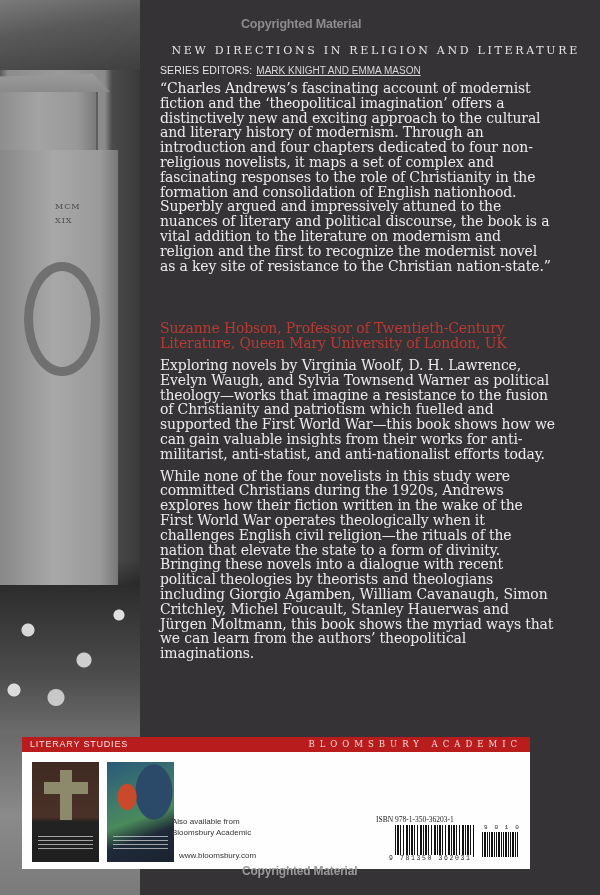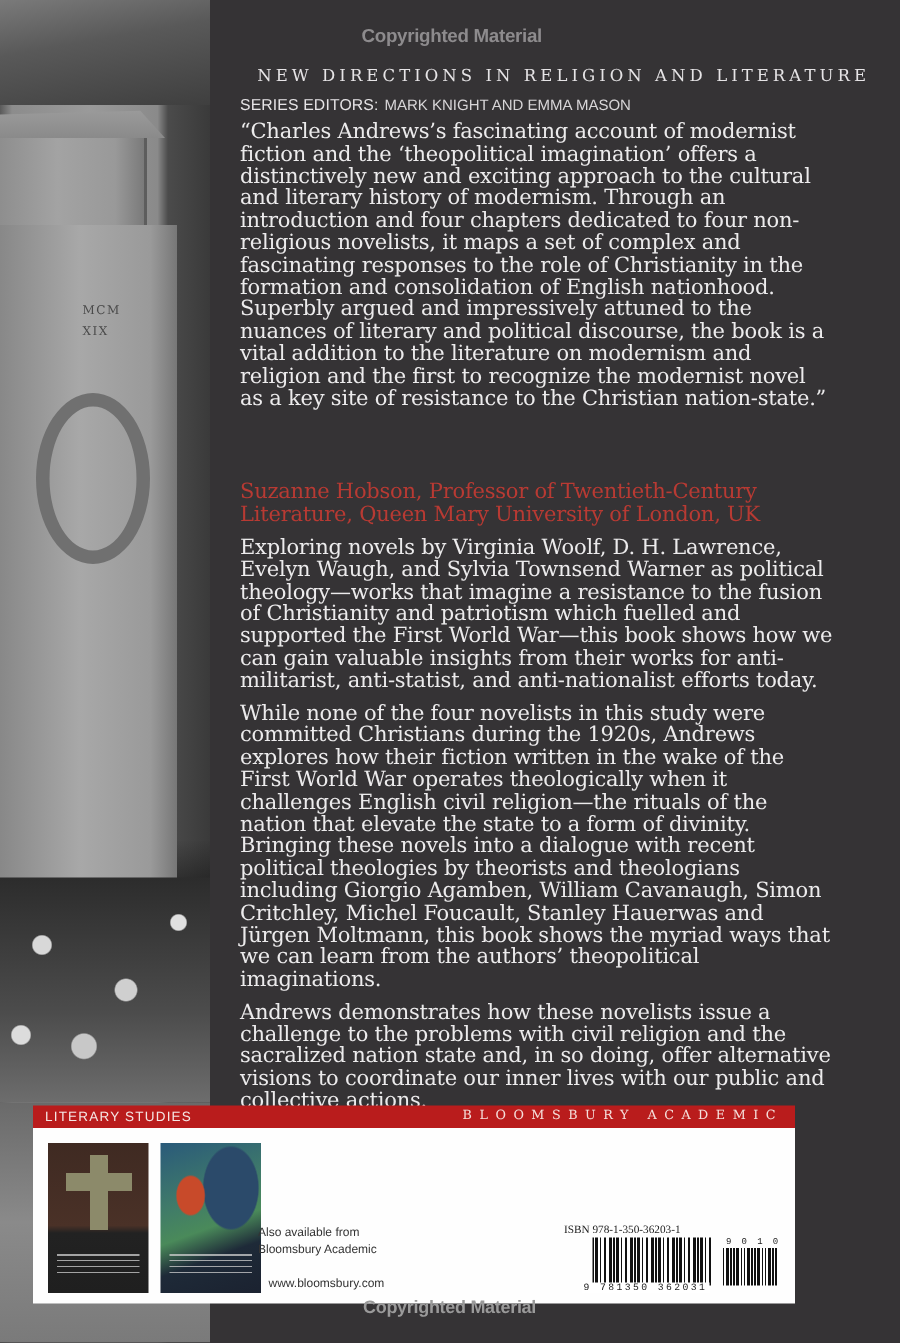--- a/index.html
+++ b/index.html
@@ -71,21 +71,21 @@
     position: absolute; left: 160px; top: 44px; width: 420px;
     font-family: "DejaVu Serif", serif; font-size: 11px; color: #e6e4e6;
     letter-spacing: 2.7px; white-space: nowrap; text-align: right;
   }
   .series-editors {
     position: absolute; left: 160px; top: 64px;
     font-family: "Liberation Sans", sans-serif; font-size: 10.5px; color: #e6e4e6;
     white-space: nowrap;
   }
   .series-editors .lbl { font-weight: normal; letter-spacing: 0.1px; }
-  .series-editors .names { color: #d8d6d8; font-size: 10px; margin-left: 4px; }
+  .series-editors .names { color: #d8d6d8; font-size: 10px; margin-left: 4px; text-decoration: underline; }
 
   .body-text {
     position: absolute; left: 160px; top: 81px; width: 395px;
     font-family: "DejaVu Serif", serif; font-size: 14px; line-height: 14.8px;
     color: #ecebec; letter-spacing: -0.15px;
   }
   .body-text p { margin-bottom: 7px; }
   .body-text p.quote { margin-bottom: 0; }
   .attrib { color: #b83a33; margin-bottom: 7px; margin-top: 48px; }
   .red { color: #c2473e; }
@@ -195,21 +195,20 @@
 <div class="series-title">NEW DIRECTIONS IN RELIGION AND LITERATURE</div>
 <div class="series-editors">
   <span class="lbl">SERIES EDITORS:</span><span class="names">MARK KNIGHT AND EMMA MASON</span>
 </div>
 
 <div class="body-text">
   <p class="quote">“Charles Andrews’s fascinating account of modernist fiction and the ‘theopolitical imagination’ offers a distinctively new and exciting approach to the cultural and literary history of modernism. Through an introduction and four chapters dedicated to four non-religious novelists, it maps a set of complex and fascinating responses to the role of Christianity in the formation and consolidation of English nationhood. Superbly argued and impressively attuned to the nuances of literary and political discourse, the book is a vital addition to the literature on modernism and religion and the first to recognize the modernist novel as a key site of resistance to the Christian nation-state.”</p>
   <p class="attrib">Suzanne Hobson, Professor of Twentieth-Century Literature, Queen Mary University of London, UK</p>
   <p>Exploring novels by Virginia Woolf, D. H. Lawrence, Evelyn Waugh, and Sylvia Townsend Warner as political theology—works that imagine a resistance to the fusion of Christianity and patriotism which fuelled and supported the First World War—this book shows how we can gain valuable insights from their works for anti-militarist, anti-statist, and anti-nationalist efforts today.</p>
   <p>While none of the four novelists in this study were committed Christians during the 1920s, Andrews explores how their fiction written in the wake of the First World War operates theologically when it challenges English civil religion—the rituals of the nation that elevate the state to a form of divinity. Bringing these novels into a dialogue with recent political theologies by theorists and theologians including Giorgio Agamben, William Cavanaugh, Simon Critchley, Michel Foucault, Stanley Hauerwas and Jürgen Moltmann, this book shows the myriad ways that we can learn from the authors’ theopolitical imaginations.</p>
-  <p>Andrews demonstrates how these novelists issue a challenge to the problems with civil religion and the sacralized nation state and, in so doing, offer alternative visions to coordinate our inner lives with our public and collective actions.</p>
 </div>
 
 <div class="band">
   <span class="cat">LITERARY STUDIES</span>
   <span class="pub">BLOOMSBURY ACADEMIC</span>
 </div>
 
 <div class="whitebox">
   <div class="thumb thumb1">
     <div class="cross-v"></div>

